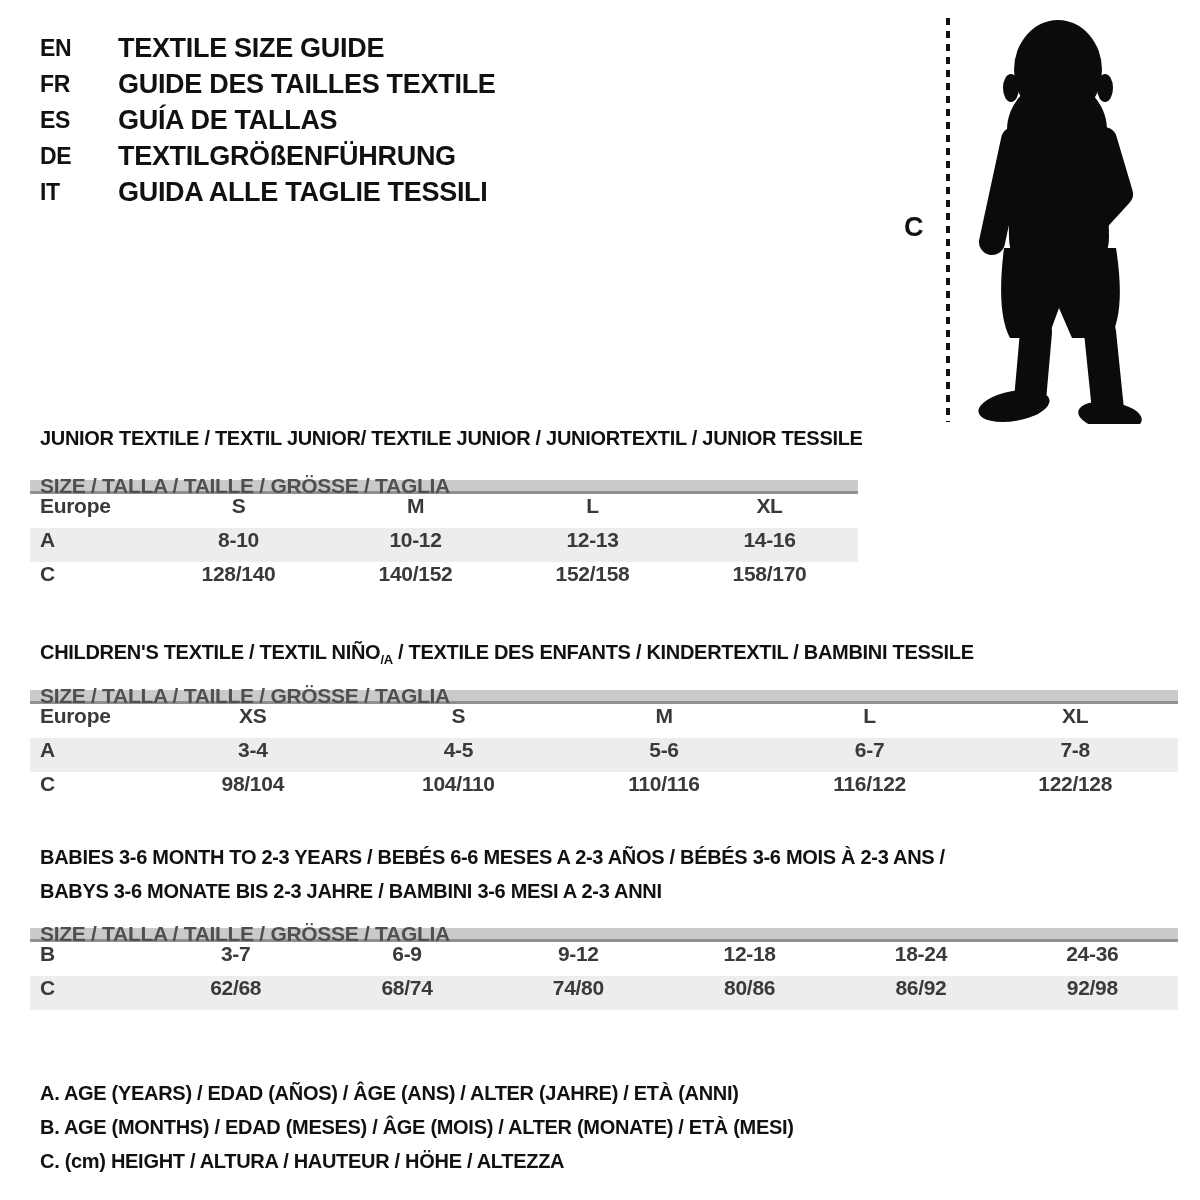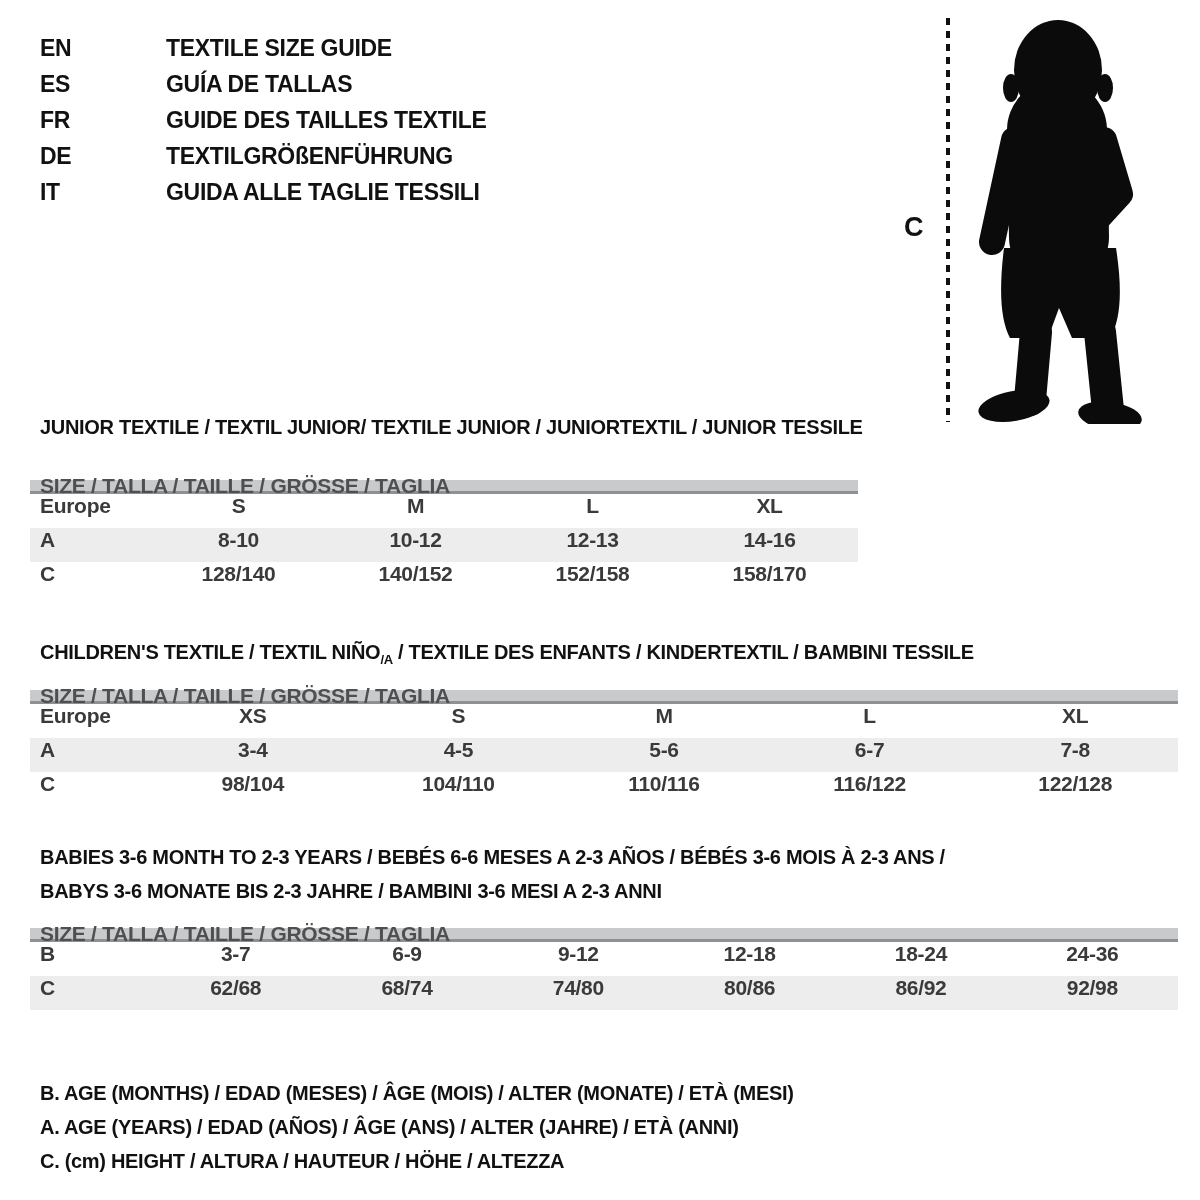--- a/index.html
+++ b/index.html
@@ -9,23 +9,23 @@
     --table-text:#3a3a3c;
     --header-text:#4e4f51;
     --black:#111111;
   }
   *{margin:0;padding:0;box-sizing:border-box;}
   body{background:#ffffff;font-family:"Liberation Sans","DejaVu Sans",sans-serif;}
   .canvas{position:relative;width:1200px;height:1200px;background:#ffffff;overflow:hidden;}
 
   
   .lang-block{position:absolute;left:40px;top:30px;}
-  .lang-row{display:flex;height:36px;align-items:center;gap:48px;}
+  .lang-row{display:flex;height:36px;align-items:center;}
   .lang-code{width:78px;font-size:23px;font-weight:bold;color:var(--black);letter-spacing:-0.3px;}
-  .lang-title{font-size:23px;font-weight:bold;color:var(--black);letter-spacing:-0.3px;white-space:nowrap;}
+  .lang-title{font-size:27px;font-weight:bold;color:var(--black);letter-spacing:-0.3px;white-space:nowrap;}
 
   
   .measure-line{position:absolute;left:946px;top:18px;width:4px;height:404px;
     background:repeating-linear-gradient(to bottom,var(--black) 0 7px,transparent 7px 13px);}
   .measure-label{position:absolute;left:904px;top:212px;font-size:27px;font-weight:bold;color:var(--black);}
   .baby-svg{position:absolute;left:958px;top:12px;width:190px;height:412px;}
 
   
   .section-title{position:absolute;left:40px;font-size:20px;font-weight:bold;color:var(--black);
     letter-spacing:-0.3px;white-space:nowrap;}
@@ -53,26 +53,26 @@
 <body>
 
 <div class="canvas">
 
   <div class="lang-block">
     <div class="lang-row">
       <span class="lang-code">EN</span>
       <span class="lang-title">TEXTILE SIZE GUIDE</span>
     </div>
     <div class="lang-row">
+      <span class="lang-code">FR</span>
+      <span class="lang-title">GUIDE DES TAILLES TEXTILE</span>
+    </div>
+    <div class="lang-row">
       <span class="lang-code">ES</span>
       <span class="lang-title">GUÍA DE TALLAS</span>
-    </div>
-    <div class="lang-row">
-      <span class="lang-code">FR</span>
-      <span class="lang-title">GUIDE DES TAILLES TEXTILE</span>
     </div>
     <div class="lang-row">
       <span class="lang-code">DE</span>
       <span class="lang-title">TEXTILGRÖßENFÜHRUNG</span>
     </div>
     <div class="lang-row">
       <span class="lang-code">IT</span>
       <span class="lang-title">GUIDA ALLE TAGLIE TESSILI</span>
     </div>
   </div>
@@ -90,21 +90,21 @@
     </g>
     <g fill="none" stroke="#0b0b0b" stroke-linecap="round" stroke-linejoin="round">
       <path d="M99,118 L101,225" stroke-width="100"></path>
       <path d="M56,128 L34,230" stroke-width="26"></path>
       <path d="M146,128 L162,182 L140,206" stroke-width="26"></path>
       <path d="M78,320 L72,388" stroke-width="32"></path>
       <path d="M142,320 L150,398" stroke-width="32"></path>
     </g>
   </svg>
 
-  <div class="section-title" style="top:416px;">JUNIOR TEXTILE / TEXTIL JUNIOR/ TEXTILE JUNIOR / JUNIORTEXTIL / JUNIOR TESSILE</div>
+  <div class="section-title" style="top:427px;">JUNIOR TEXTILE / TEXTIL JUNIOR/ TEXTILE JUNIOR / JUNIORTEXTIL / JUNIOR TESSILE</div>
   <div class="size-table w-junior" style="top:480px;">
     <div class="thead">SIZE / TALLA / TAILLE / GRÖSSE / TAGLIA</div>
   <div class="trow">
         <div class="tcell tlabel">Europe</div>
         <div class="tcell">S</div>
         <div class="tcell">M</div>
         <div class="tcell">L</div>
         <div class="tcell">XL</div>
       </div>
       <div class="trow shaded">
@@ -172,18 +172,18 @@
         <div class="tcell">62/68</div>
         <div class="tcell">68/74</div>
         <div class="tcell">74/80</div>
         <div class="tcell">80/86</div>
         <div class="tcell">86/92</div>
         <div class="tcell">92/98</div>
       </div>
     </div>
 
   <div class="legend">
+    <div class="legend-line">A. AGE (YEARS) / EDAD (AÑOS) / ÂGE (ANS) / ALTER (JAHRE) / ETÀ (ANNI)</div>
     <div class="legend-line">B. AGE (MONTHS) / EDAD (MESES) / ÂGE (MOIS) / ALTER (MONATE) / ETÀ (MESI)</div>
-    <div class="legend-line">A. AGE (YEARS) / EDAD (AÑOS) / ÂGE (ANS) / ALTER (JAHRE) / ETÀ (ANNI)</div>
     <div class="legend-line">C. (cm) HEIGHT / ALTURA / HAUTEUR / HÖHE / ALTEZZA</div>
   </div>
 
 </div>
 
 </body></html>

